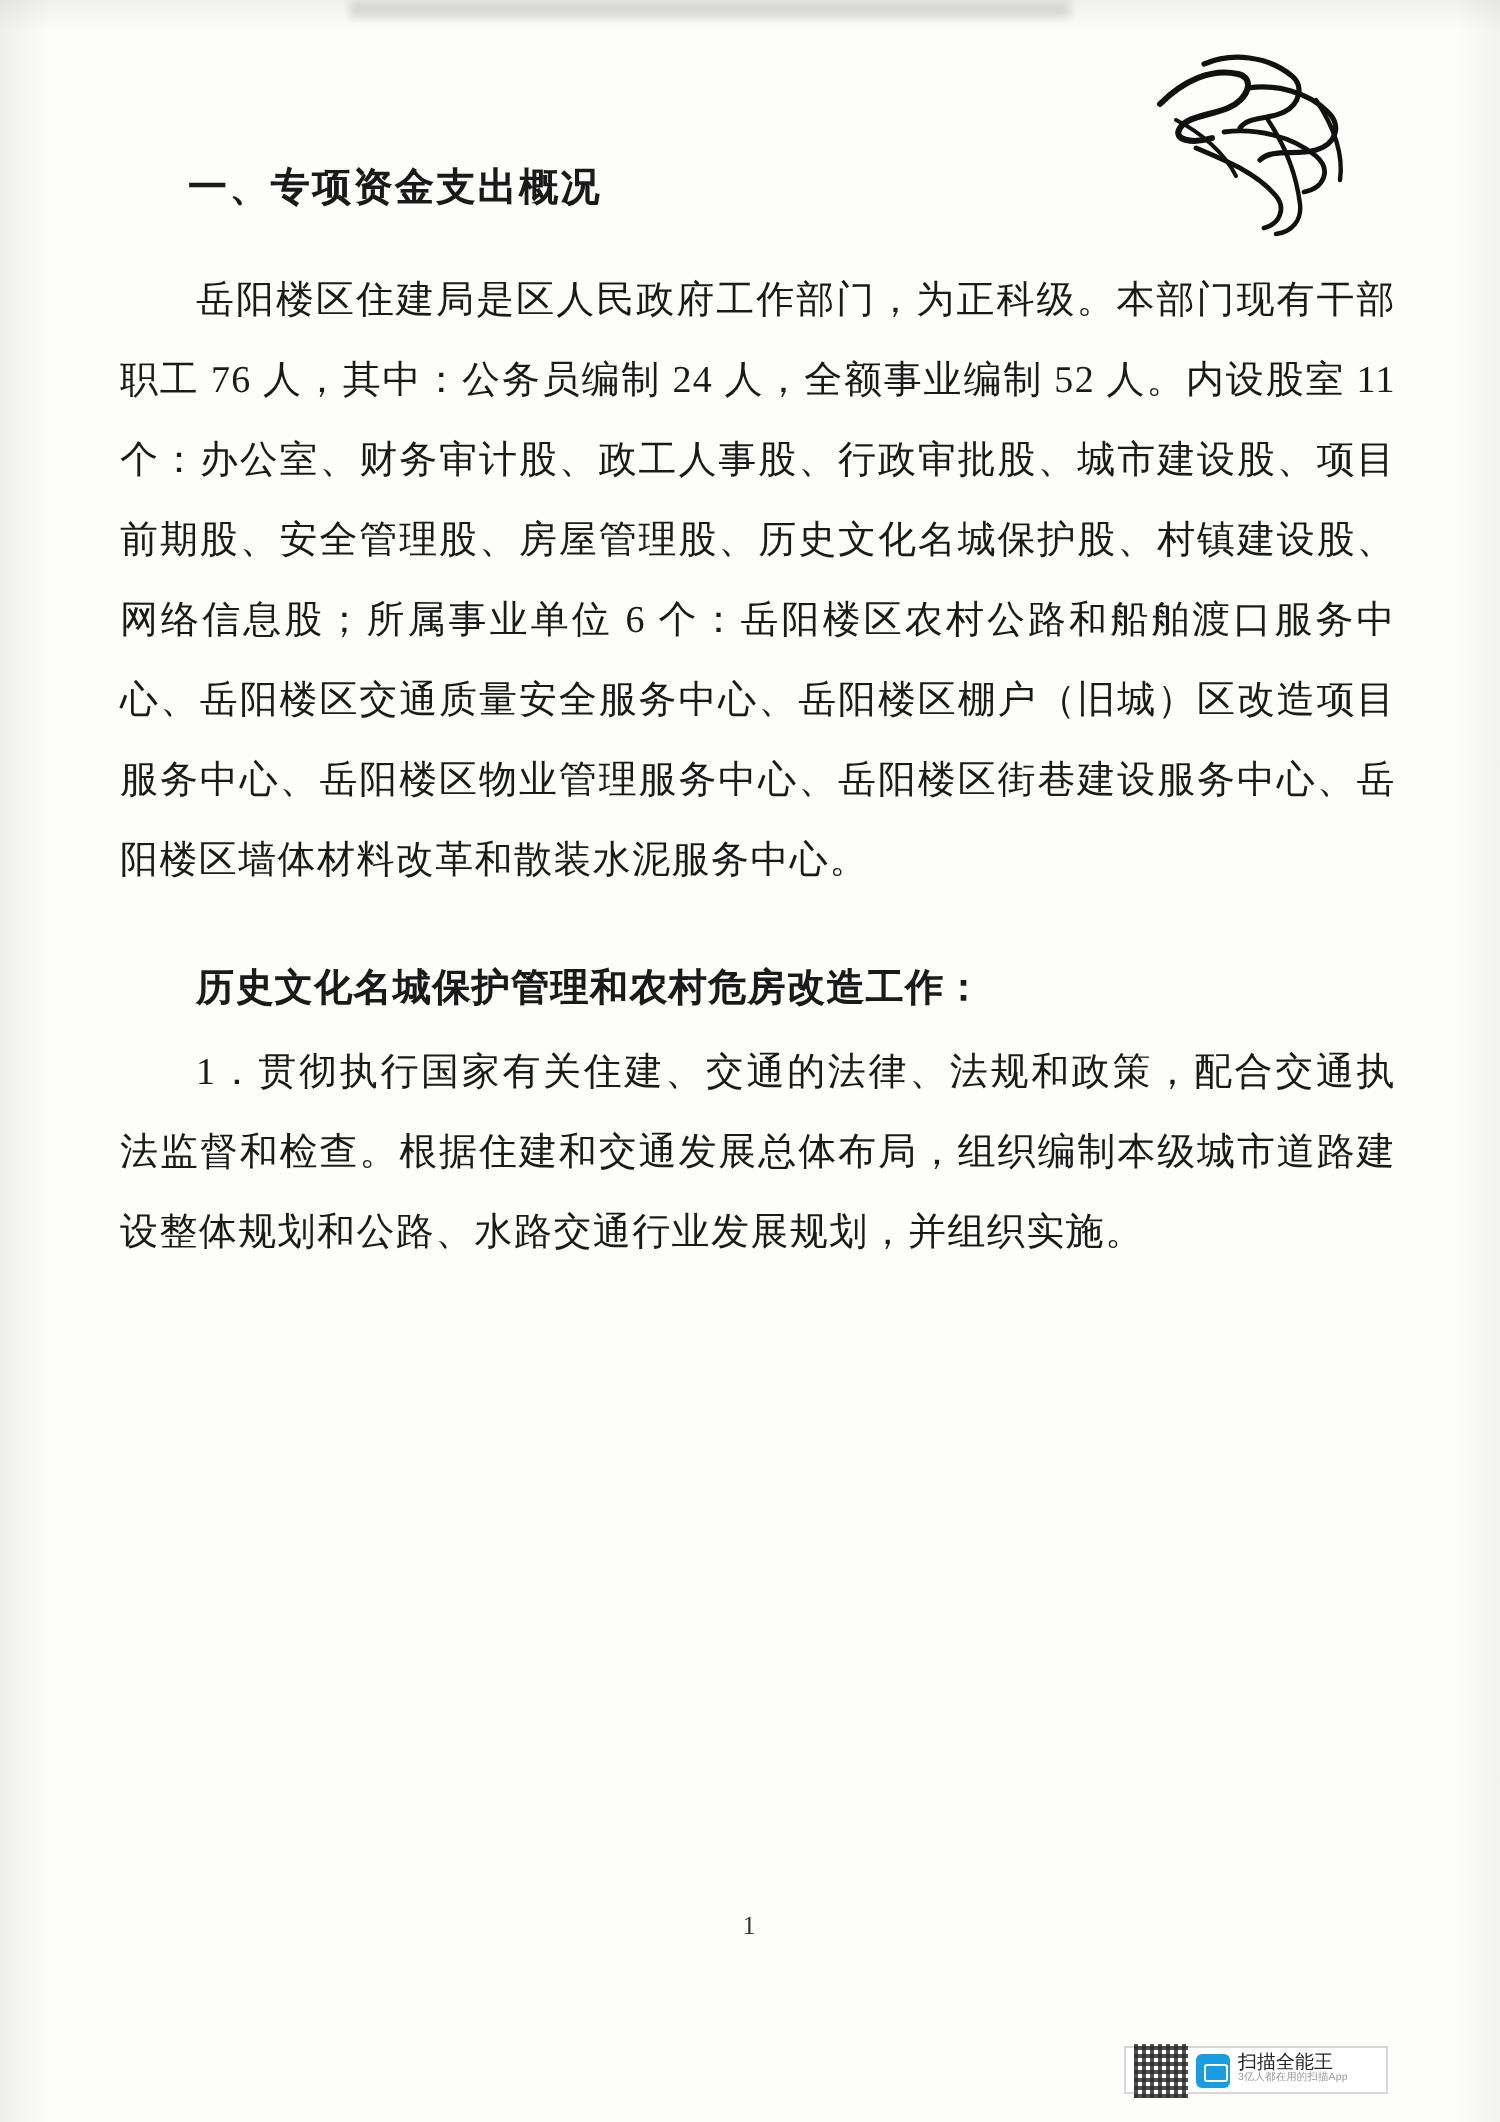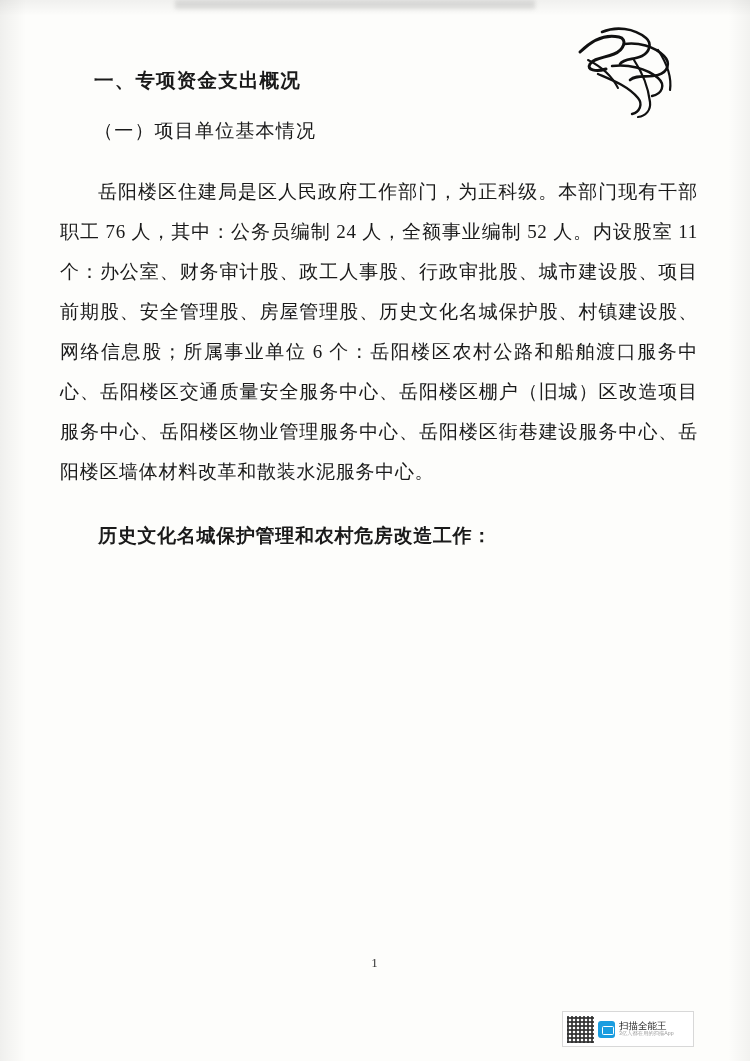--- a/index.html
+++ b/index.html
@@ -64,21 +64,21 @@
     width: 120px;
     height: 120px;
     pointer-events: none;
   }
   .signature svg { display: block; }
 
   .doc-body {
     position: absolute;
     left: 60px;
     right: 52px;
-    top: 66px;
+    top: 80px;
   }
 
   h2.heading-1 {
     font-size: 19.5px;
     font-weight: bold;
     letter-spacing: 1.2px;
     margin: 0 0 22px 0;
     padding-left: 34px;
     line-height: 1.5;
     font-family: "Liberation Serif", "DejaVu Serif", serif;
@@ -116,21 +116,21 @@
     color: #333;
     letter-spacing: 1px;
   }
 
   
   .watermark {
     position: absolute;
     right: 56px;
     bottom: 14px;
     width: 132px;
-    height: 36px;
+    height: 24px;
     border: 1px solid #d8d8d8;
     background: #ffffff;
     display: flex;
     align-items: center;
     padding: 0 4px;
     box-sizing: border-box;
     gap: 4px;
   }
   .wm-qr {
     width: 27px;
@@ -194,27 +194,27 @@
         <path d="M26 60 C40 66, 56 72, 66 84 C71 90, 68 98, 60 100" stroke-width="2.4"></path>
         <path d="M62 46 C70 58, 76 72, 78 88 C79 96, 74 102, 66 103" stroke-width="2.2"></path>
         <path d="M86 36 C94 48, 100 62, 98 76" stroke-width="2.2"></path>
         <path d="M16 46 C28 52, 40 62, 46 74" stroke-width="2"></path>
       </g>
     </svg>
   </div>
 
   <div class="doc-body">
     <h2 class="heading-1">一、专项资金支出概况</h2>
-    <h3 class="heading-2">（一）项目单位基本情况</h3>
 
     <p class="para">岳阳楼区住建局是区人民政府工作部门，为正科级。本部门现有干部职工 76 人，其中：公务员编制 24 人，全额事业编制 52 人。内设股室 11 个：办公室、财务审计股、政工人事股、行政审批股、城市建设股、项目前期股、安全管理股、房屋管理股、历史文化名城保护股、村镇建设股、网络信息股；所属事业单位 6 个：岳阳楼区农村公路和船舶渡口服务中心、岳阳楼区交通质量安全服务中心、岳阳楼区棚户（旧城）区改造项目服务中心、岳阳楼区物业管理服务中心、岳阳楼区街巷建设服务中心、岳阳楼区墙体材料改革和散装水泥服务中心。</p>
 
     <p class="spacer-gap"></p>
 
     <p class="para bold">历史文化名城保护管理和农村危房改造工作：</p>
+    <p class="para">1．贯彻执行国家有关住建、交通的法律、法规和政策，配合交通执法监督和检查。根据住建和交通发展总体布局，组织编制本级城市道路建设整体规划和公路、水路交通行业发展规划，并组织实施。</p>
   </div>
 
   <div class="page-number">1</div>
 
   <div class="watermark">
     <div class="wm-qr"></div>
     <div class="wm-logo"></div>
     <div class="wm-texts">
       <span class="wm-title">扫描全能王</span>
       <span class="wm-sub">3亿人都在用的扫描App</span>

